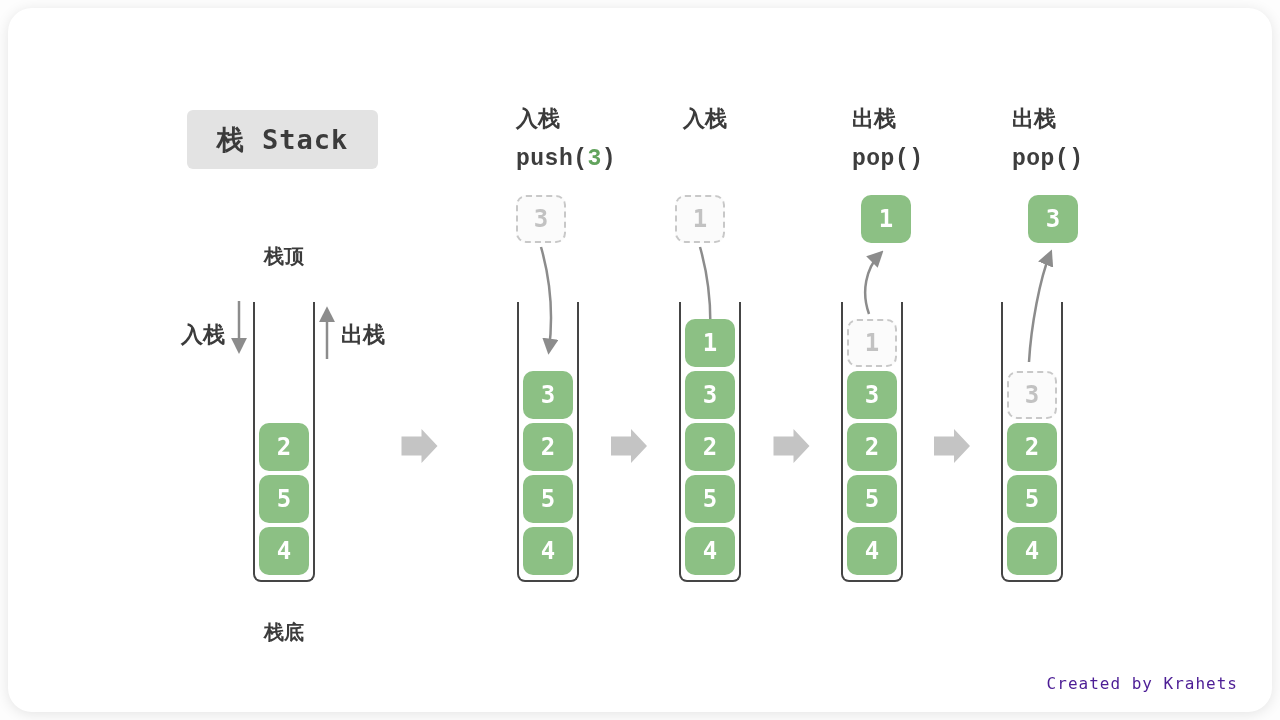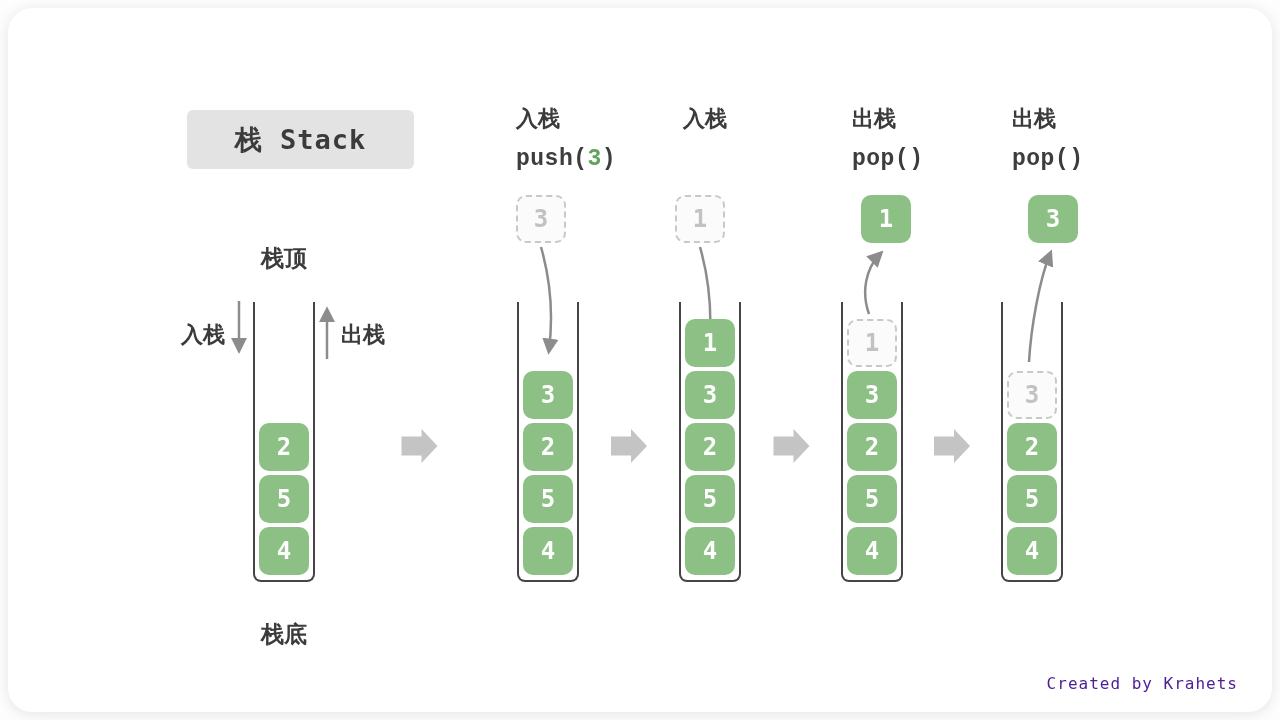--- a/index.html
+++ b/index.html
@@ -8,29 +8,29 @@
 
   .card {
     position: absolute; left: 8px; top: 8px; width: 1264px; height: 704px;
     background: #ffffff; border-radius: 24px;
     box-shadow: 0 2px 14px rgba(0,0,0,0.10);
   }
 
   .abs { position: absolute; }
 
   .title-box {
-    left: 187px; top: 110px; width: 227px; height: 59px;
+    left: 187px; top: 110px; width: 191px; height: 59px;
     background: #e3e3e3; border-radius: 6px;
     display: flex; align-items: center; justify-content: center;
     font-family: "DejaVu Sans Mono", "DejaVu Sans", monospace;
     font-size: 27px; font-weight: bold; color: #3b3b3b; letter-spacing: 1px;
   }
 
   .cjk-label {
-    font-weight: bold; font-size: 23px; color: #3b3b3b;
+    font-weight: bold; font-size: 20px; color: #3b3b3b;
     font-family: "DejaVu Sans", sans-serif;
   }
   .lbl-top    { left: 184px; top: 243px; width: 200px; text-align: center; }
   .lbl-bottom { left: 184px; top: 612px; width: 200px; text-align: center; margin-top: 7px; }
   .lbl-push   { left: 140px; top: 320px; width: 85px;  text-align: right; font-size: 22px; }
   .lbl-pop    { left: 341px; top: 320px; width: 85px;  text-align: left;  font-size: 22px; }
 
   .col-header { top: 104px; width: 160px; }
   .col-header .line1 { font-weight: bold; font-size: 22px; color: #3b3b3b; }
   .col-header .line2 {

